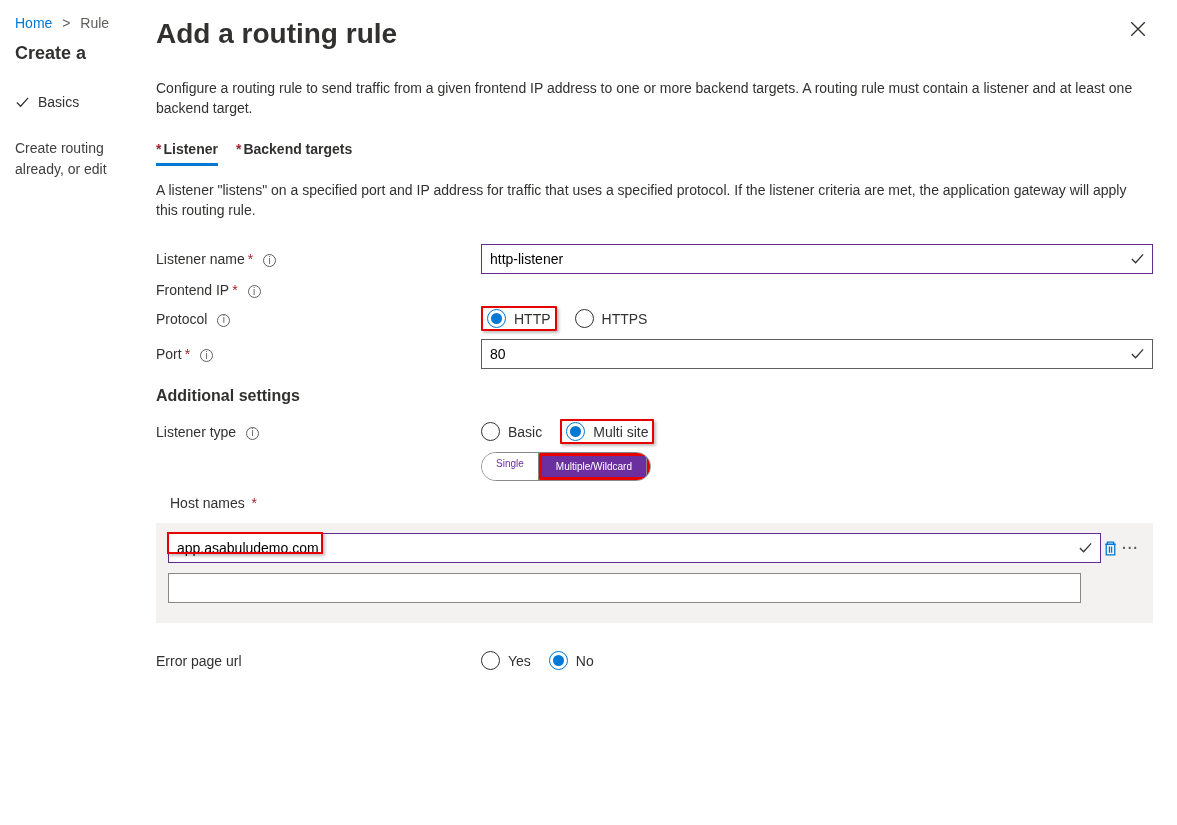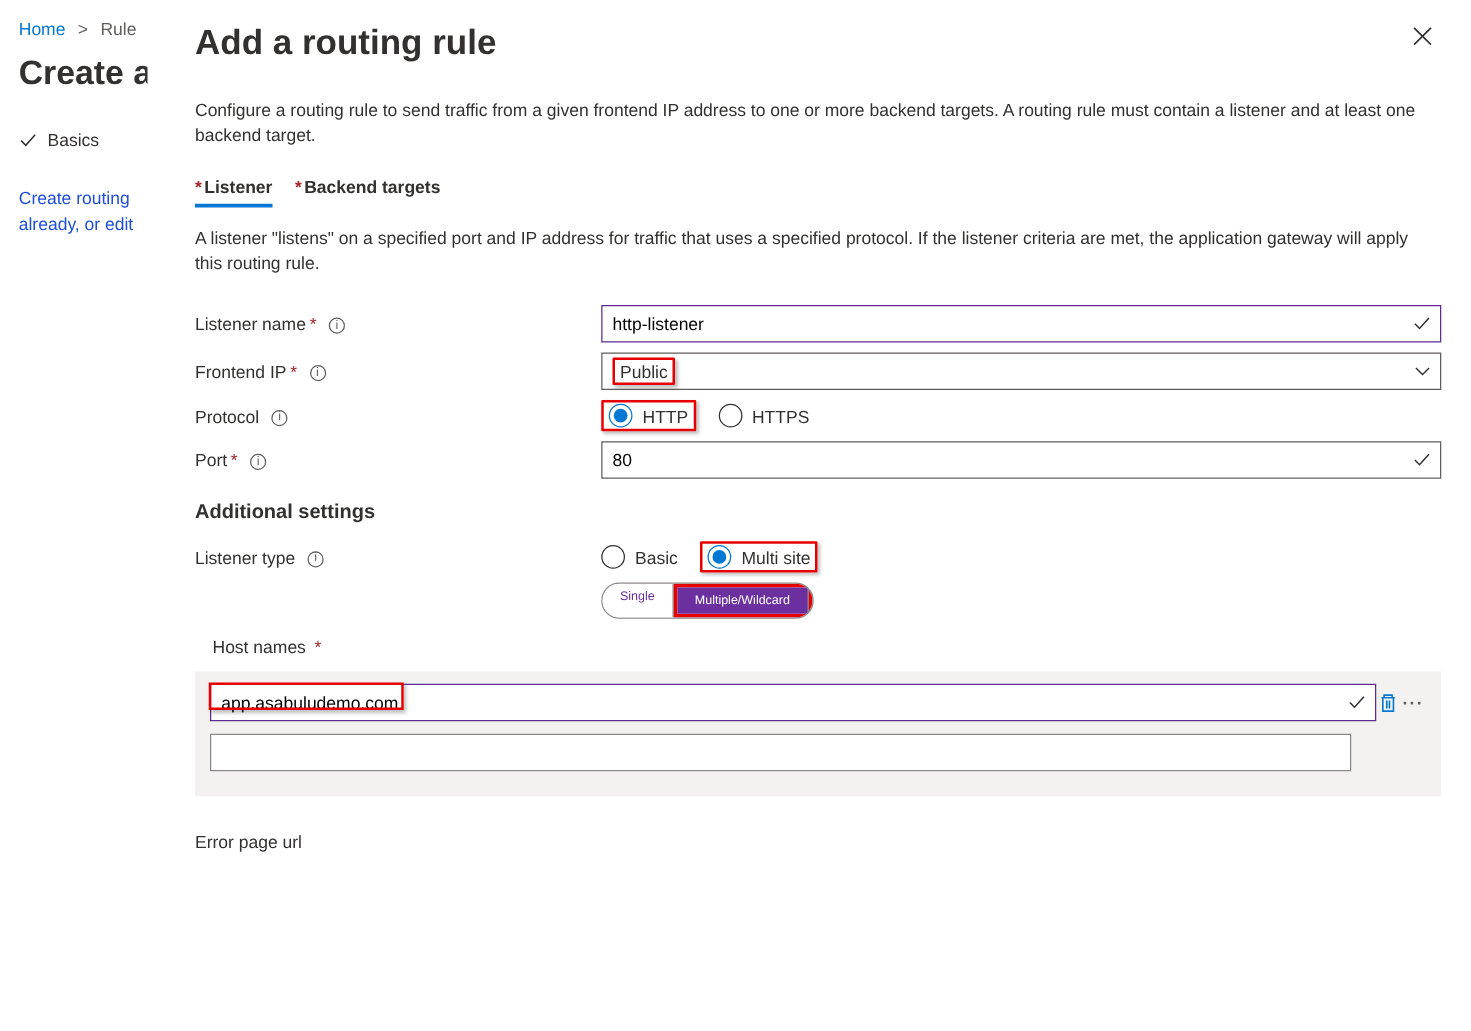--- a/index.html
+++ b/index.html
@@ -11,24 +11,24 @@
     width: 1177px;
   }
   .page {
     display: flex;
     gap: 10px;
   }
   .left-col { width: 118px; padding-top: 15px; padding-left: 15px; overflow: hidden; white-space: nowrap; }
   .breadcrumb { font-size: 14px; color: #0078d4; margin-bottom: 12px; }
   .breadcrumb .sep { color: #605e5c; margin: 0 6px; }
   .breadcrumb .last { color: #605e5c; }
-  .left-title { font-size: 27px; font-weight: 600; margin-bottom: 30px; color: #323130; }
+  .left-title { font-size: 18px; font-weight: 600; margin-bottom: 30px; color: #323130; }
   .step { display: flex; align-items: center; gap: 8px; font-size: 14px; margin-bottom: 28px; }
   .step svg { width: 15px; height: 15px; }
-  .left-desc { font-size: 14px; color: #1d4ed8; line-height: 1.5; white-space: normal; }
+  .left-desc { font-size: 14px; color: #404040; line-height: 1.5; white-space: normal; }
 
   .panel {
     flex: 1;
     padding: 18px 24px 20px 28px;
     position: relative;
   }
   .close-btn {
     position: absolute; top: 20px; right: 30px;
     width: 18px; height: 18px; cursor: pointer;
     color: #323130;
@@ -139,28 +139,20 @@
         <svg class="check-ic" viewBox="0 0 16 16">
             <path fill="none" stroke="#323130" stroke-width="1.3" d="M2 8 L6 12 L14 3"></path>
           </svg>
       </div>
     </div>
 
     <div class="row">
       <div class="lbl">
         <span>Frontend IP</span><span class="req">*</span>
         <span class="info-ic">i</span>
-      </div>
-      <div class="input-wrap">
-        <div class="txt-input" style="display:flex;align-items:center;">
-          <span class="hl-red"><span>Public</span></span>
-        </div>
-        <svg class="chevron-ic" viewBox="0 0 16 16">
-            <path fill="none" stroke="#323130" stroke-width="1.3" d="M2 5 L8 11 L14 5"></path>
-          </svg>
       </div>
     </div>
 
     <div class="row">
       <div class="lbl">
         <span>Protocol</span>
         <span class="info-ic">i</span>
       </div>
       <div class="radiog field-col">
         <span class="hl-red">
@@ -245,16 +237,28 @@
           </svg>
         <span class="dots-ic">···</span>
       </div>
       <div class="host-row">
         <input class="host-empty" type="text" style="">
       </div>
     </div>
 
     <div class="row erru-row">
       <div class="lbl">Error page url</div>
+      <div class="radiog field-col">
+        <span class="radio-item">
+          <span class="radio-outer"></span>
+          <span>Yes</span>
+        </span>
+        <span class="radio-item">
+          <span class="radio-outer sel">
+              <span class="radio-inner"></span>
+            </span>
+          <span>No</span>
+        </span>
+      </div>
     </div>
 
   </div>
 </div>
 
 </body></html>

